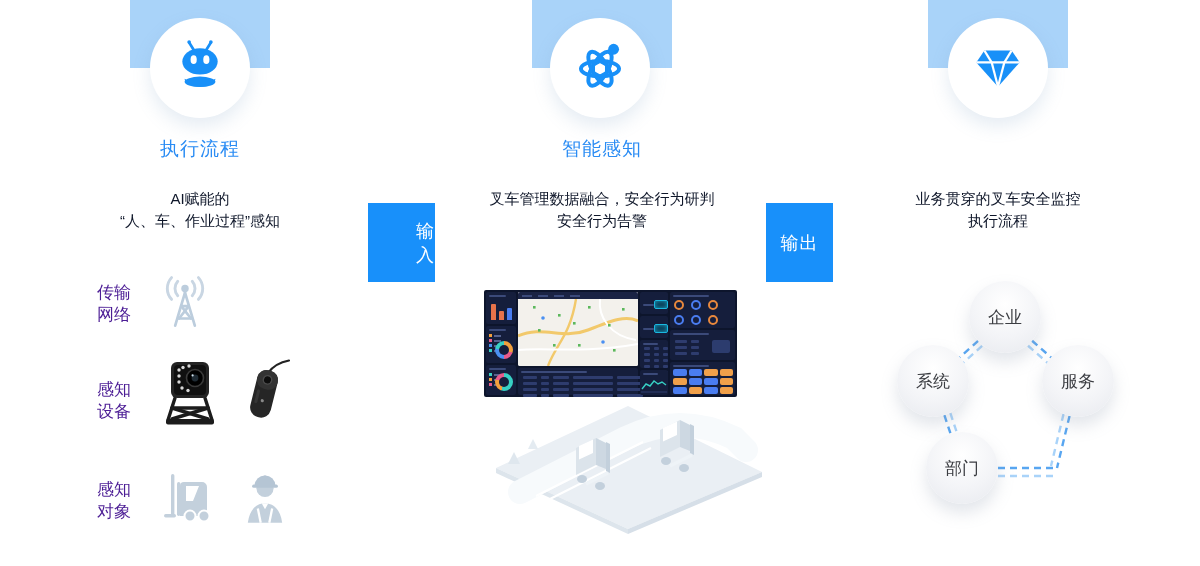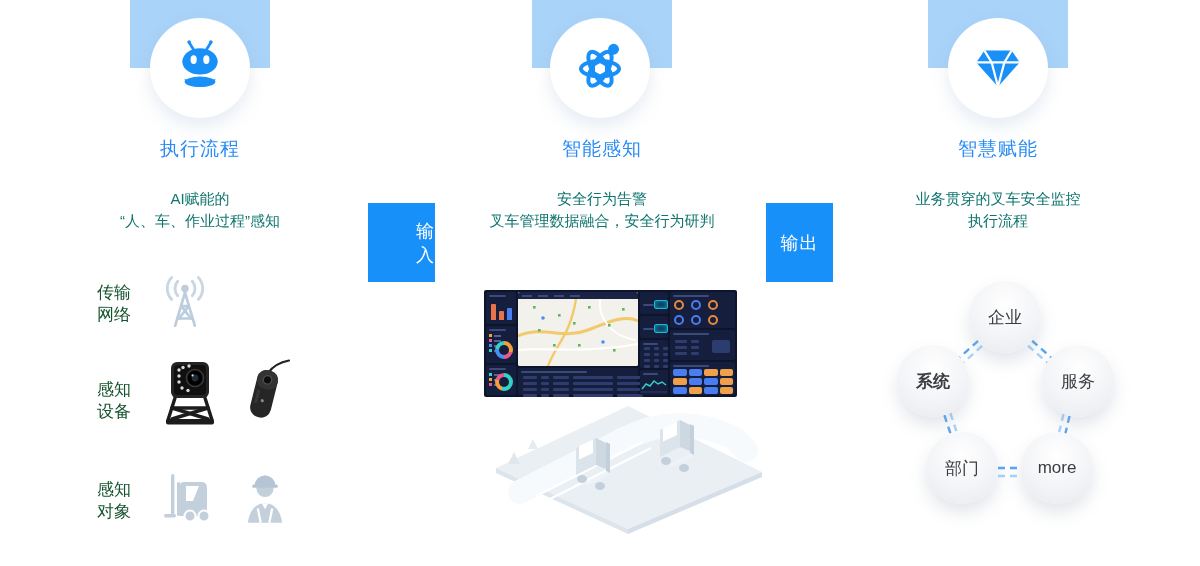--- a/index.html
+++ b/index.html
@@ -8,24 +8,24 @@
             font-family:"Liberation Sans", sans-serif; }
 
   
   .hdr-rect { position:absolute; top:0; width:140px; height:68px; background:#a9d3f9; }
   .hdr-circle { position:absolute; top:18px; width:100px; height:100px; border-radius:50%;
                 background:#fff; box-shadow:0 8px 18px rgba(110,150,190,.18);
                 display:flex; align-items:center; justify-content:center; }
   .col-title { position:absolute; top:136px; width:200px; text-align:center;
                font-size:19px; color:#2a8cf4; letter-spacing:1px; }
   .col-desc { position:absolute; top:188px; width:340px; text-align:center;
-              font-size:15px; line-height:22px; color:#0f766e; }
+              font-size:15px; line-height:22px; color:#0f172a; }
 
   
-  .row-label { position:absolute; font-size:17px; line-height:22px; color:#14532d; }
+  .row-label { position:absolute; font-size:17px; line-height:22px; color:#4c1d95; }
   .row-icon { position:absolute; }
 
   
   .flow-btn { position:absolute; width:67px; height:79px; background:#1890fa; color:#fff;
               font-size:18px; display:flex; align-items:center; justify-content:center;
               letter-spacing:1px; }
 
   
   .dashboard { position:absolute; left:484px; top:290px; width:253px; height:107px;
                background:#0d152c; border-radius:2px; }
@@ -209,22 +209,22 @@
           <ellipse cx="32" cy="35" rx="21" ry="8.5" transform="rotate(60 32 35)"></ellipse>
           <ellipse cx="32" cy="35" rx="21" ry="8.5" transform="rotate(120 32 35)"></ellipse>
         </g>
         <polygon points="32,27 39,31 39,39 32,43 25,39 25,31" fill="none" stroke="#1890f8" stroke-width="3"></polygon>
         <circle cx="47" cy="13.5" r="6" fill="#1890f8"></circle>
       </svg>
     </span>
   </div>
   <div class="col-title" style="left:502px;">智能感知</div>
   <div class="col-desc" style="left:432px;">
+    <div>叉车管理数据融合，安全行为研判</div>
     <div>安全行为告警</div>
-    <div>叉车管理数据融合，安全行为研判</div>
   </div>
 
   <div class="dashboard">
     <div class="db-panel" style="left:2px; top:2px; width:30px; height:32px;">
       <span class="db-bars">
           <i style="height: 16px; background: rgb(232, 115, 74);"></i>
           <i style="height: 9px; background: rgb(232, 115, 74);"></i>
           <i style="height: 12px; background: rgb(74, 125, 240);"></i>
         </span>
     </div>
@@ -457,38 +457,36 @@
         <g stroke="#ffffff" stroke-width="2.4" fill="none">
           <line x1="17" y1="15" x2="25" y2="28"></line>
           <line x1="47" y1="15" x2="39" y2="28"></line>
           <line x1="8" y1="28" x2="56" y2="28"></line>
           <line x1="25" y1="28" x2="32" y2="55"></line>
           <line x1="39" y1="28" x2="32" y2="55"></line>
         </g>
       </svg>
     </span>
   </div>
-  <div class="col-title" style="left:898px;">智慧赋能</div>
   <div class="col-desc" style="left:828px;">
     <div>业务贯穿的叉车安全监控</div>
     <div>执行流程</div>
   </div>
 
   <svg class="pent-links" width="240" height="240" viewBox="0 0 240 240">
     <line class="dash-main" x1="125" y1="47" x2="53" y2="111"></line>
       <line class="dash-sub" x1="129" y1="52" x2="57" y2="116"></line>
     <line class="dash-main" x1="125" y1="47" x2="198" y2="111"></line>
       <line class="dash-sub" x1="121" y1="52" x2="194" y2="116"></line>
     <line class="dash-main" x1="53" y1="111" x2="82" y2="198"></line>
       <line class="dash-sub" x1="59" y1="109" x2="88" y2="196"></line>
     <line class="dash-main" x1="198" y1="111" x2="177" y2="198"></line>
       <line class="dash-sub" x1="192" y1="109" x2="171" y2="196"></line>
     <line class="dash-main" x1="82" y1="198" x2="177" y2="198"></line>
       <line class="dash-sub" x1="82" y1="206" x2="177" y2="206"></line>
   </svg>
 
   <div class="node" style="left:969px; top:281px;">企业</div>
-  <div class="node" style="left:897px; top:345px;font-weight:bold;">系统</div>
+  <div class="node" style="left:897px; top:345px;">系统</div>
   <div class="node" style="left:1042px; top:345px;">服务</div>
   <div class="node" style="left:926px; top:432px;text-align:right;">部门</div>
-  <div class="node" style="left:1021px; top:432px;">more</div>
 
 </div>
 
 </body></html>

